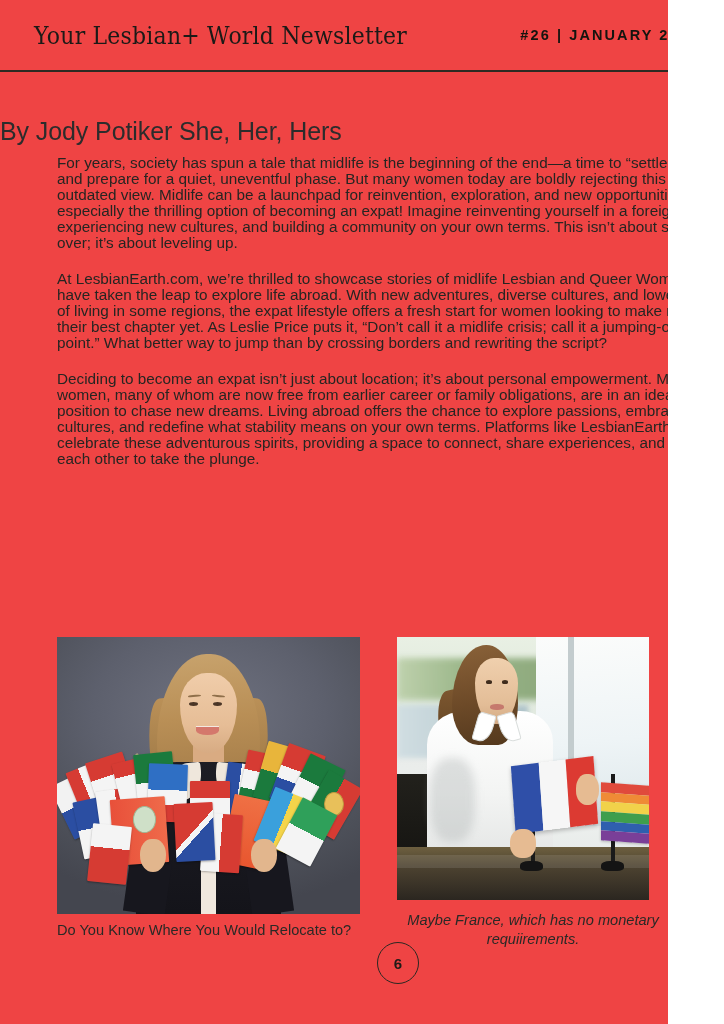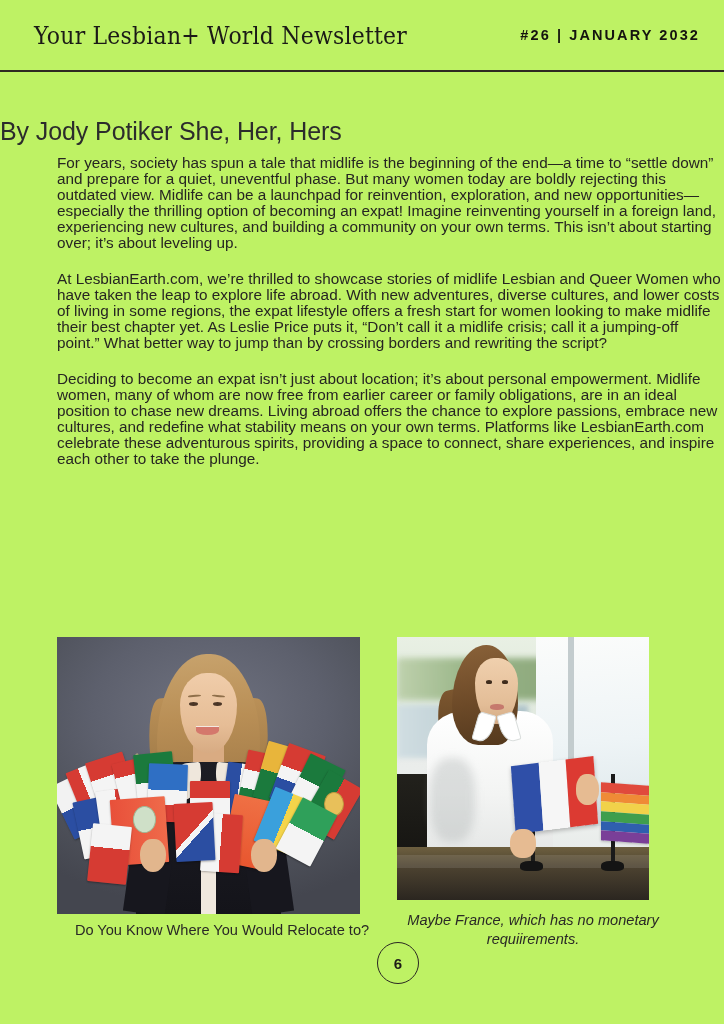--- a/index.html
+++ b/index.html
@@ -5,23 +5,23 @@
   html, body {
     margin: 0;
     padding: 0;
     background: #ffffff;
   }
   body {
     font-family: "Liberation Sans", sans-serif;
   }
   .page {
     position: relative;
-    width: 724px;
+    width: 668px;
     height: 1024px;
-    background: #bef264;
+    background: #ef4444;
     overflow: hidden;
     box-sizing: border-box;
   }
 
   
   .masthead {
     position: absolute;
     left: 0;
     top: 0;
     width: 724px;
@@ -132,21 +132,21 @@
   .caption {
     position: absolute;
     font-size: 14.6px;
     color: #2a2926;
     line-height: 19px;
   }
   .caption-left {
     left: 57px;
     top: 921px;
     width: 330px;
-    text-align: center;
+    text-align: left;
   }
   .caption-right {
     left: 383px;
     top: 911px;
     width: 300px;
     text-align: center;
     font-style: italic;
   }
 
   

